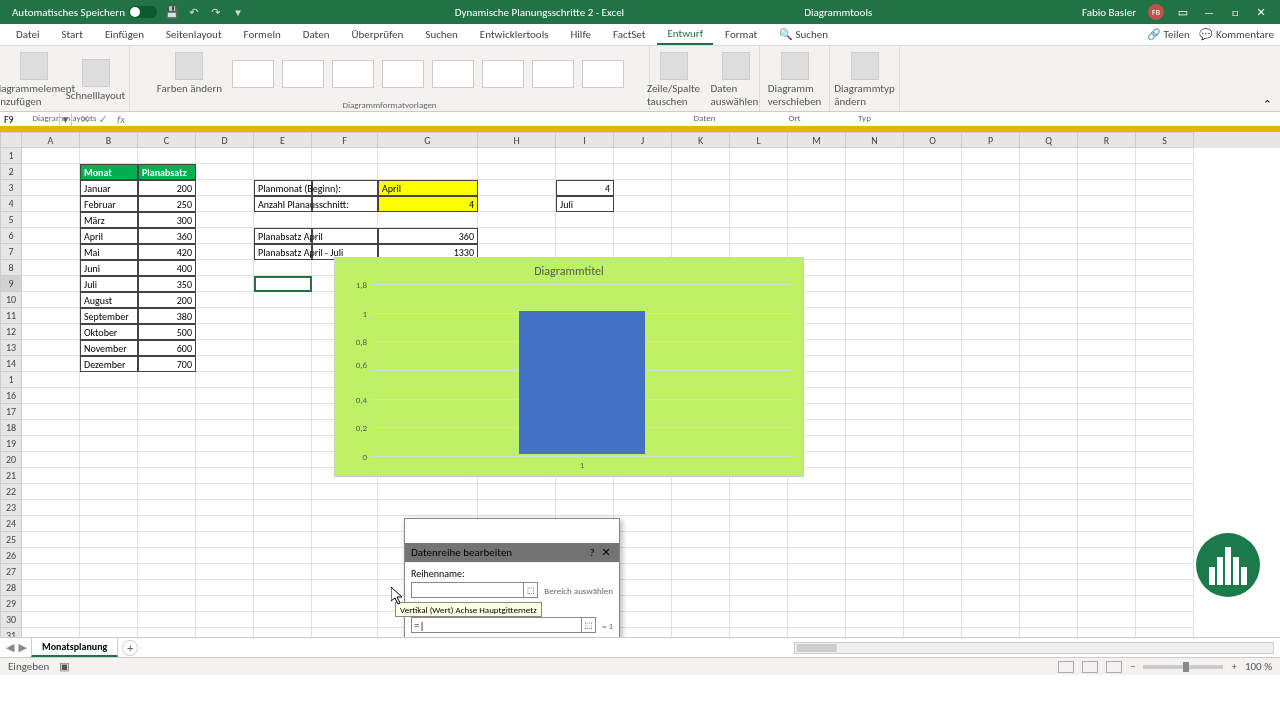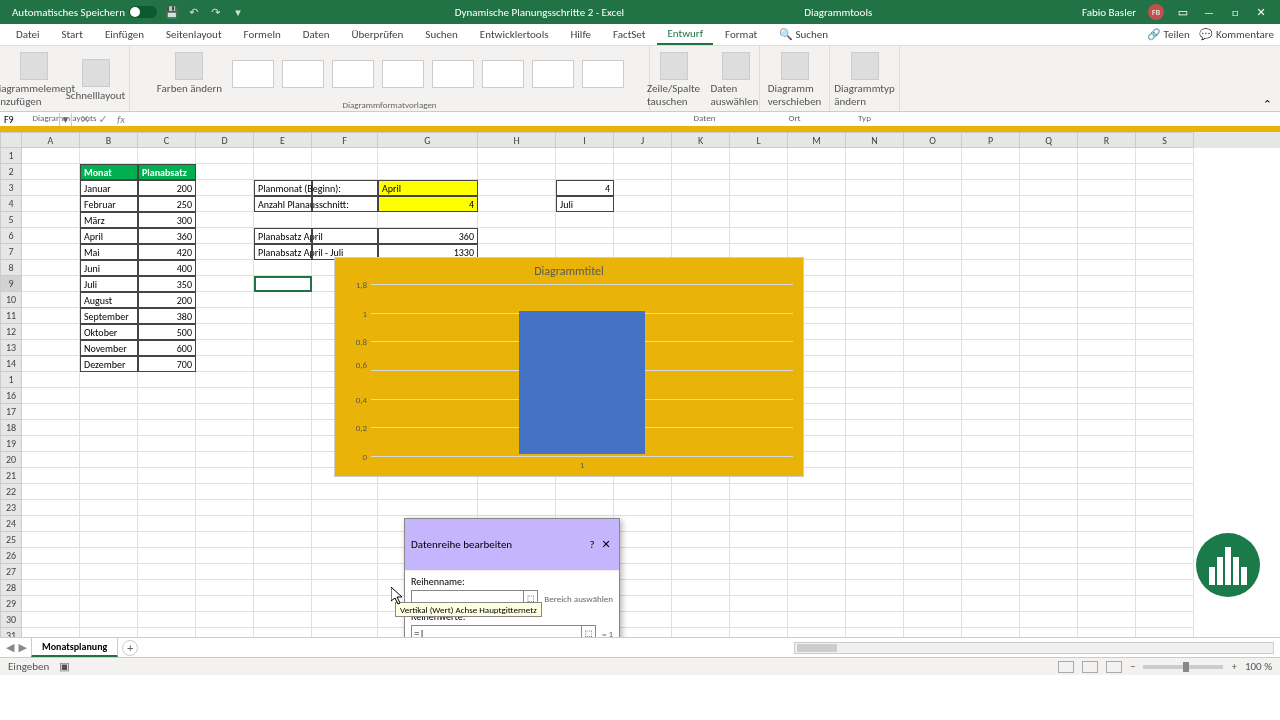--- a/index.html
+++ b/index.html
@@ -53,30 +53,30 @@
 .cells { position: relative; flex: 1; }
 .cell-row { display: flex; height: 16px; }
 .cell { border-right: 1px solid #e0e0e0; border-bottom: 1px solid #e0e0e0; padding: 0 3px; font-size: 10px; display: flex; align-items: center; overflow: hidden; white-space: nowrap; }
 .cell.right { justify-content: flex-end; }
 .th-green { background: #00b050; color: #fff; font-weight: bold; border: 1px solid #444 !important; }
 .data-border { border: 1px solid #444 !important; }
 .yellow-cell { background: #ffff00; border: 1px solid #444 !important; }
 .sel-cell { border: 2px solid #217346 !important; }
 
 
-.chart { position: absolute; top: 125px; left: 334px; width: 470px; height: 220px; background: #eab308; border: 1px solid #ccc; }
+.chart { position: absolute; top: 125px; left: 334px; width: 470px; height: 220px; background: #bef264; border: 1px solid #ccc; }
 .chart-title { text-align: center; font-size: 12px; color: #595959; padding-top: 6px; }
 .chart-plot { position: absolute; left: 36px; top: 26px; right: 10px; bottom: 22px; }
 .chart-bar { position: absolute; bottom: 0; background: #4472c4; }
 .chart-axis-label { position: absolute; font-size: 9px; color: #595959; right: calc(100% + 4px); transform: translateY(-50%); }
 .chart-xlabel { position: absolute; font-size: 9px; color: #595959; bottom: -16px; left: 50%; transform: translateX(-50%); }
 
 
 .dialog { position: absolute; top: 386px; left: 404px; width: 216px; background: #fff; border: 1px solid #888; box-shadow: 2px 2px 6px rgba(0,0,0,0.3); z-index: 100; }
-.dialog-title { background: #c4b5fd; padding: 19px 6px; font-size: 10px; display: flex; align-items: center; border-bottom: 1px solid #eee; }
+.dialog-title { background: #737373; padding: 3px 6px; font-size: 10px; display: flex; align-items: center; border-bottom: 1px solid #eee; margin-top: 24px; }
 .dialog-title-text { flex: 1; }
 .dialog-x { width: 14px; text-align: center; cursor: pointer; }
 .dialog-body { padding: 4px 6px; }
 .dlg-label { font-size: 10px; margin-bottom: 2px; }
 .dlg-input-row { display: flex; align-items: center; gap: 6px; margin-bottom: 4px; }
 .dlg-input { flex: 1; border: 1px solid #888; height: 16px; padding: 0 2px; font-size: 10px; display: flex; align-items: center; position: relative; }
 .dlg-refbtn { width: 14px; height: 14px; border-left: 1px solid #888; position: absolute; right: 0; top: 0; display: flex; align-items: center; justify-content: center; font-size: 8px; }
 .dlg-hint { font-size: 9px; color: #666; }
 .dlg-buttons { display: flex; gap: 6px; justify-content: flex-end; padding: 4px 6px; }
 .dlg-btn { padding: 2px 10px; font-size: 10px; border: 1px solid #888; background: #efefef; cursor: pointer; }

